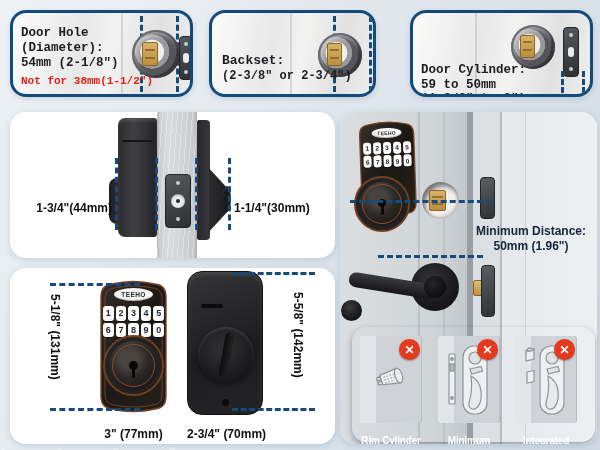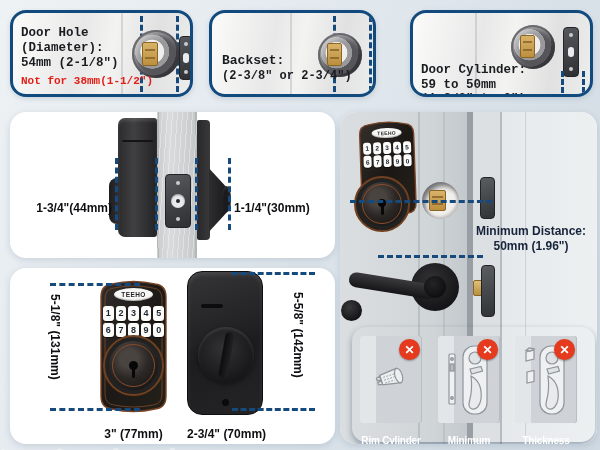--- a/index.html
+++ b/index.html
@@ -371,18 +371,18 @@
             <path d="M16 6 h24 v68 h-24 z" rx="11" fill="none" stroke="none"></path>
             <rect x="16" y="6" width="24" height="68" rx="11"></rect>
             <circle cx="28" cy="18" r="6" fill="#dfe3e5"></circle>
             <path d="M23 29 l11 -2.5 1.5 4.5 -11 3 z" fill="#dfe3e5"></path>
             <path d="M24 36 c9 5 11 14 10 23 c-1 7 -5 11 -9 10 c-3 -1 -3.5 -4.5 -2.5 -8 c2 -7 2.5 -17 1.5 -25 z" fill="#e8eaeb"></path>
           </g>
         </svg>
         <div class="xbadge" style="right:2px;top:3px;">
             <span>✕</span>
           </div>
-        <div class="mini-label" style="left:-7px;">Thickness</div>
+        <div class="mini-label" style="left:-7px;">Integrated</div>
       </div>
 
     </div>
   </div>
 </div>
 
 </body></html>

